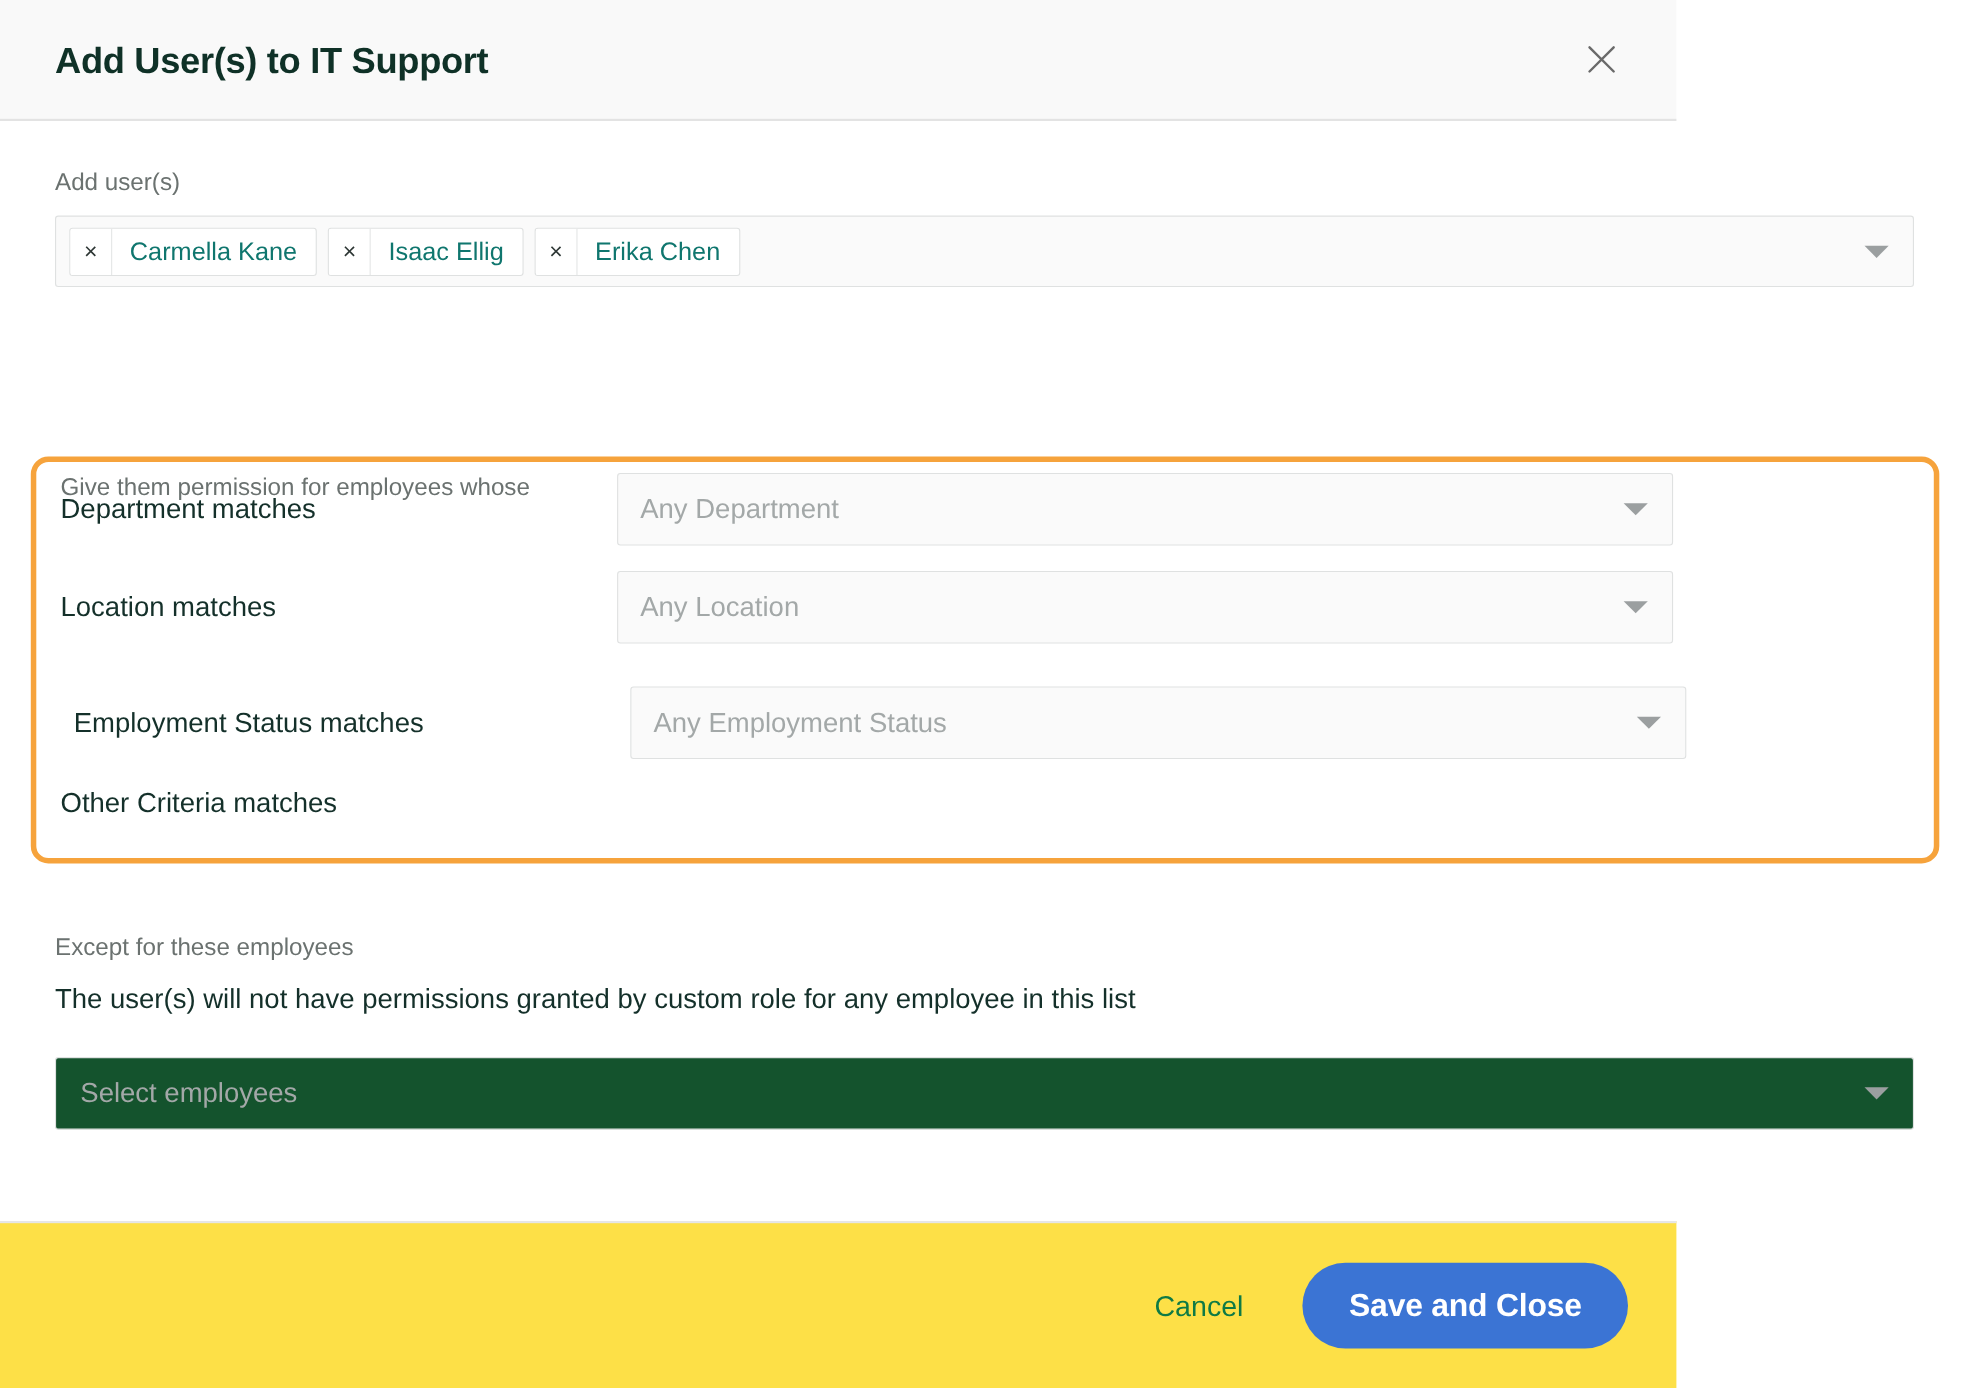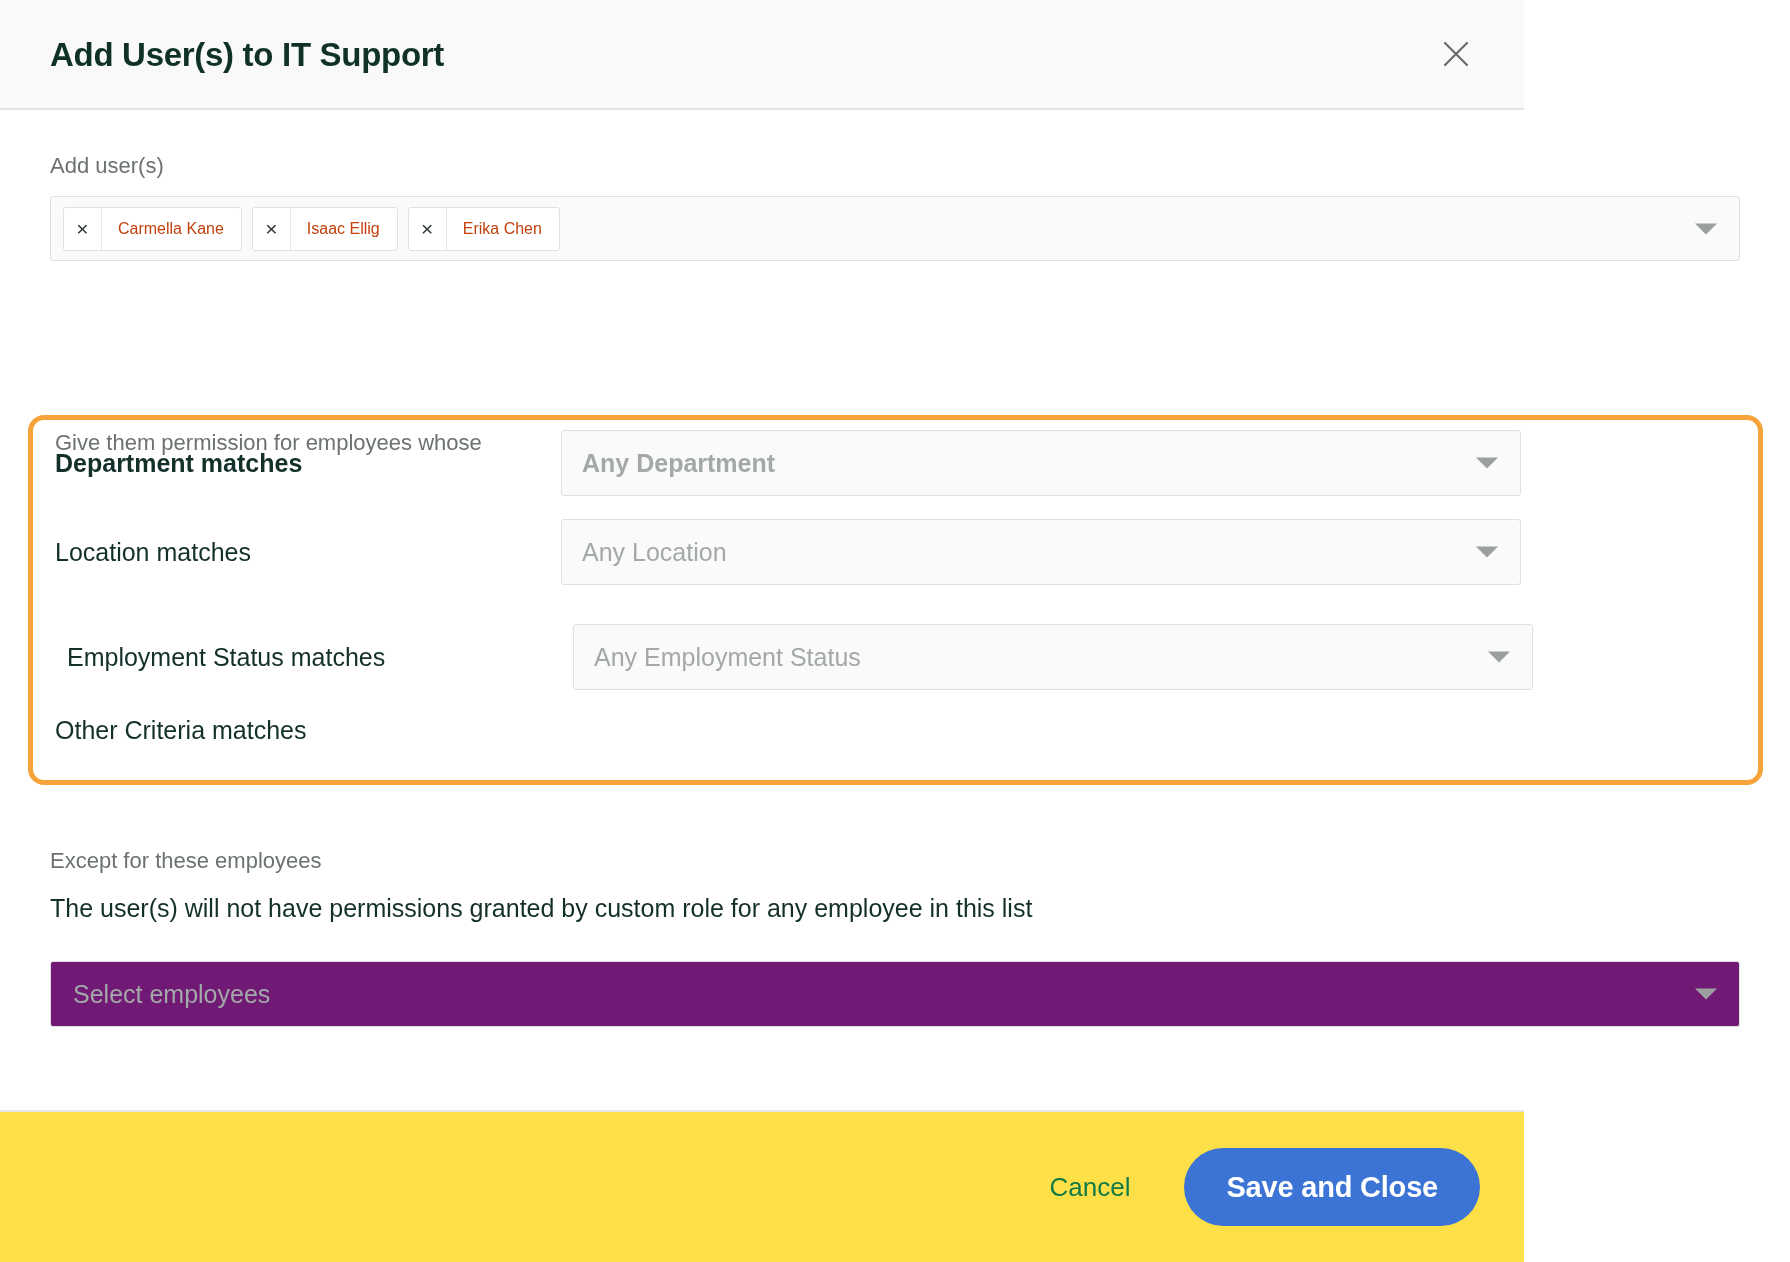--- a/index.html
+++ b/index.html
@@ -109,22 +109,22 @@
     color: #2d3634;
     border-right: 1px solid #e4e6e6;
     cursor: pointer;
     line-height: 1;
     background: #ffffff;
   }
   .chip-label {
     display: flex;
     align-items: center;
     padding: 0 17px 0 16px;
-    font-size: 16px;
-    color: #c2410c;
+    font-size: 23px;
+    color: #0f766e;
     white-space: nowrap;
     line-height: 1;
   }
 
   .caret {
     width: 0;
     height: 0;
     border-left: 11px solid transparent;
     border-right: 11px solid transparent;
     border-top: 11px solid #9b9fa0;
@@ -219,21 +219,21 @@
   .except-desc {
     font-size: 25px;
     color: #14302a;
     line-height: 1;
     margin-bottom: 40px;
   }
   .except-select {
     position: relative;
     width: 1690px;
     height: 66px;
-    background: #701a75;
+    background: #14532d;
     border: 1px solid #dfe1e1;
     border-radius: 3px;
     display: flex;
     align-items: center;
     padding: 0 60px 0 22px;
     cursor: pointer;
   }
 
   
   .modal-footer {
@@ -315,21 +315,21 @@
           <span class="caret"></span>
         </span>
       </div>
     </div>
 
     <div class="permission-box">
       <div class="permission-intro">Give them permission for employees whose</div>
 
       <div class="criteria-rows">
 
-        <div class="criteria-row" style="top:10px;font-weight:bold;">
+        <div class="criteria-row" style="top:10px;">
           <div class="criteria-label">Department matches</div>
           <div class="criteria-select">
             <span class="select-placeholder">Any Department</span>
             <span class="caret-slot">
               <span class="caret"></span>
             </span>
           </div>
         </div>
 
         <div class="criteria-row" style="top:99px;">

